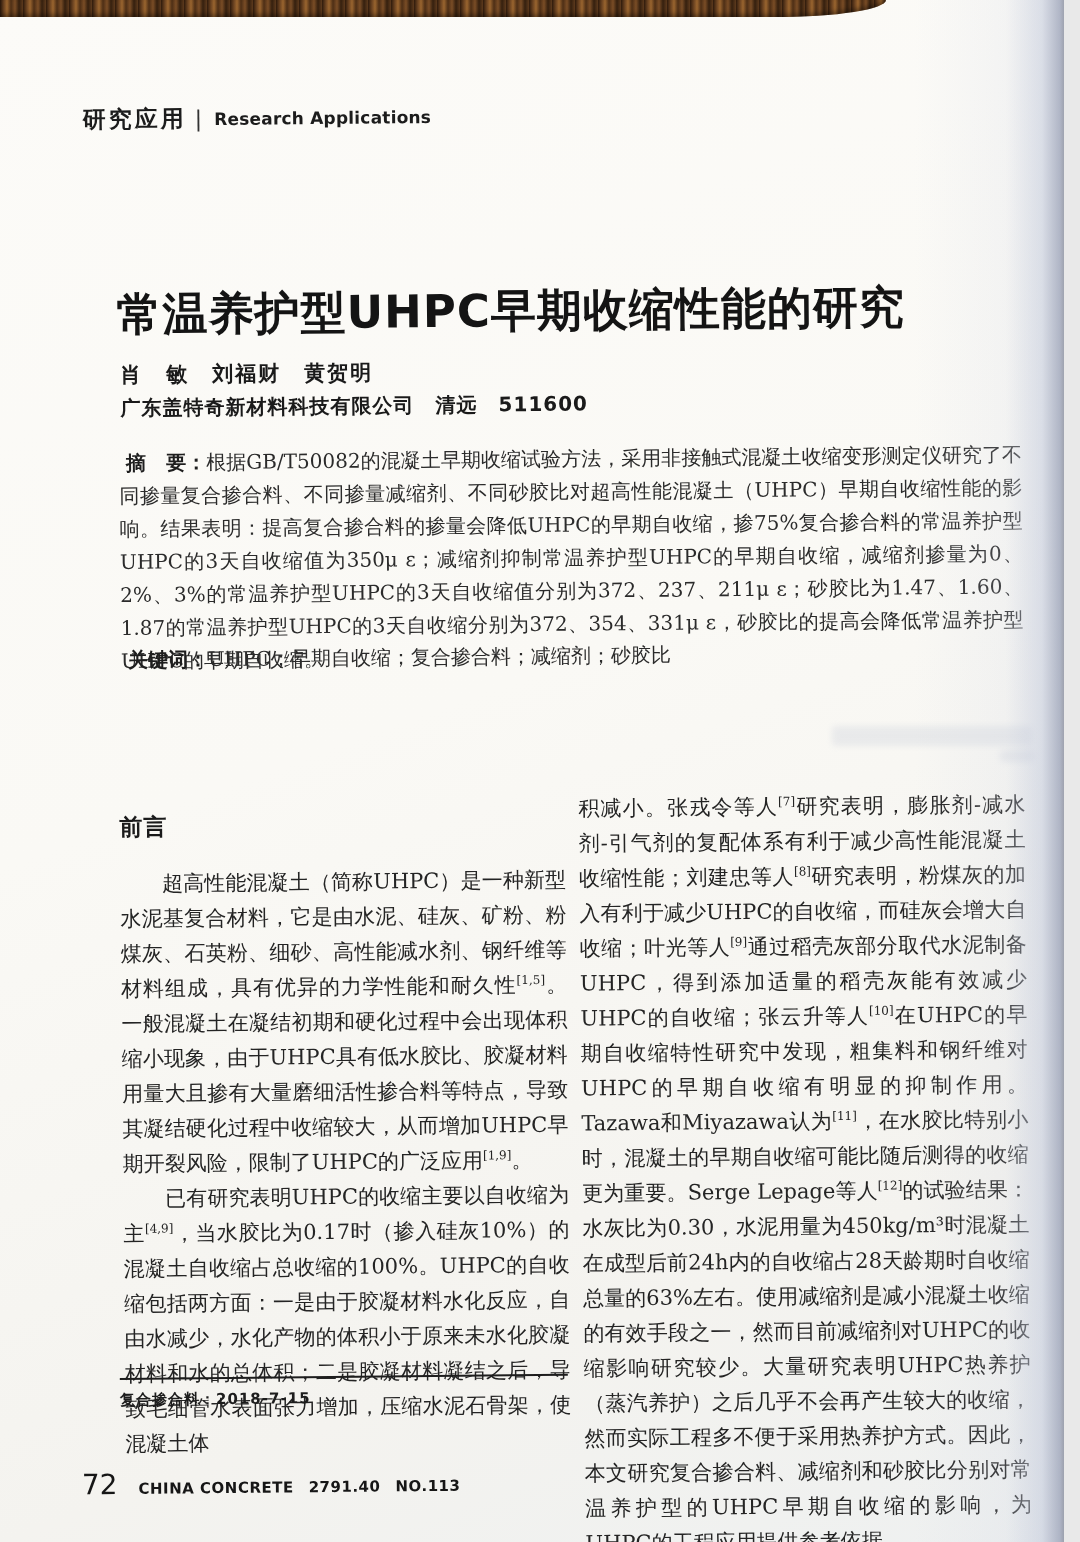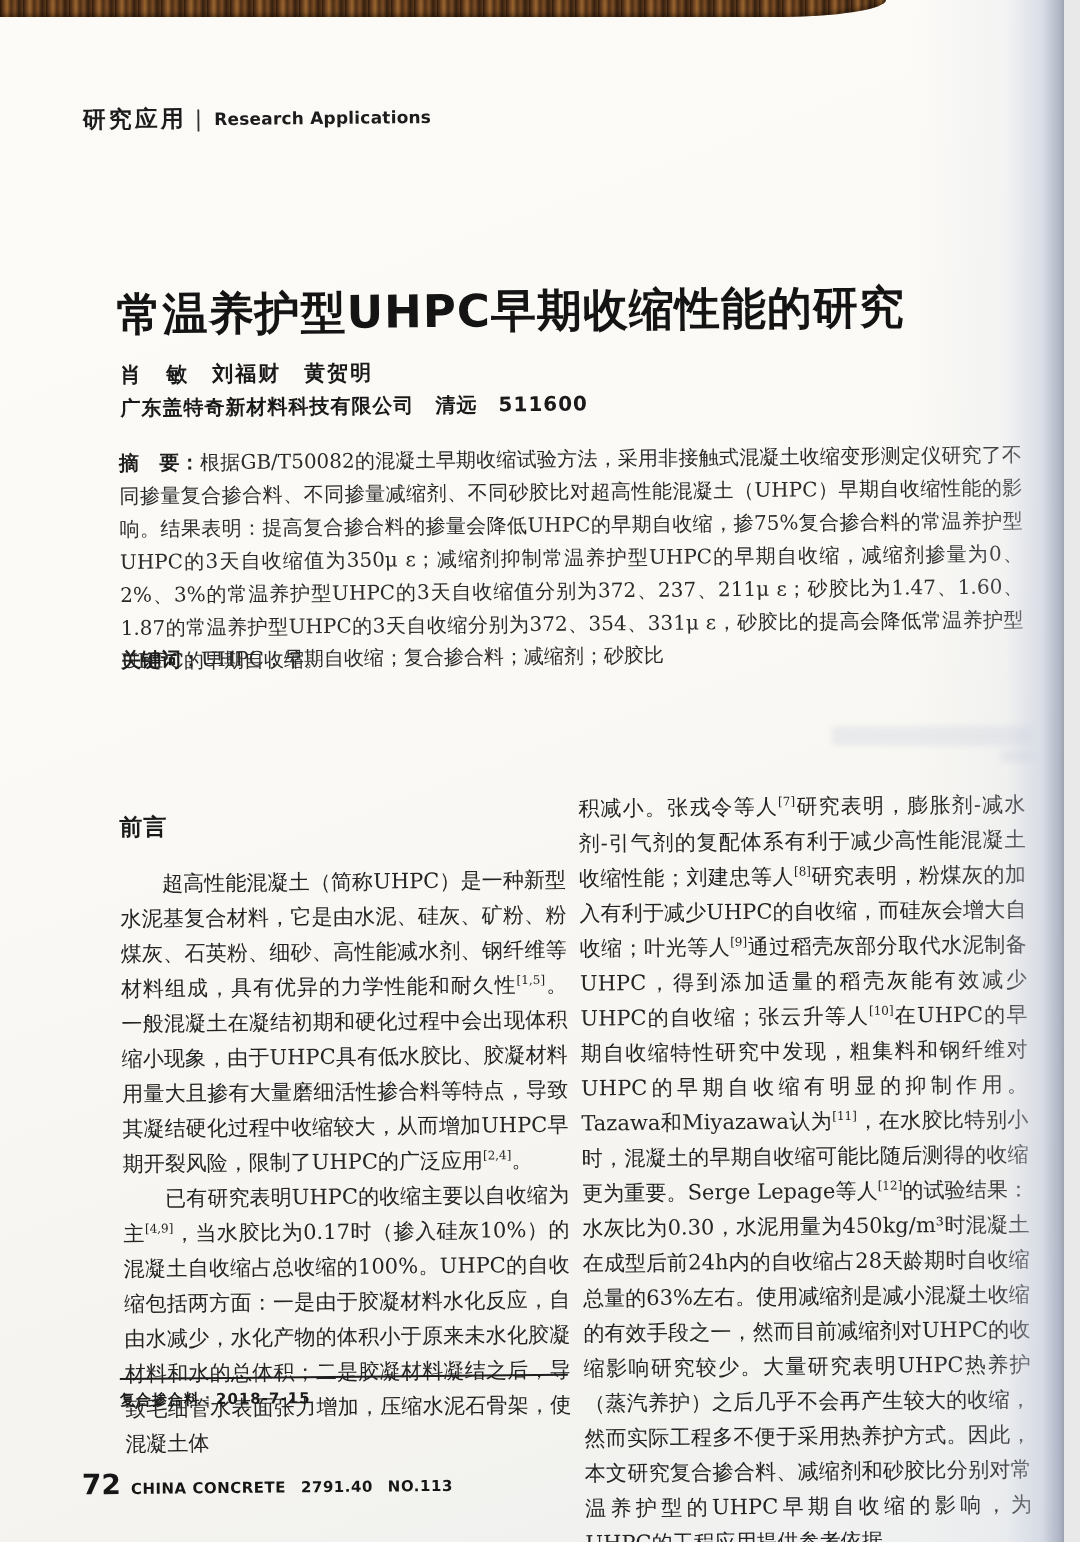--- a/index.html
+++ b/index.html
@@ -31,35 +31,35 @@
   .hsep{font-family:"DejaVu Sans",sans-serif;font-weight:400;font-size:22px;color:#333;margin:0 12px 0 8px;}
   .sec-en{font-family:"DejaVu Sans",sans-serif;font-weight:700;font-size:17px;color:#1c1c1c;letter-spacing:.2px;}
 
   .title{left:121px;top:251px;font-family:"DejaVu Sans",sans-serif;font-weight:900;
     font-size:45px;letter-spacing:1px;color:#141414;white-space:nowrap;}
   .authors{left:124px;top:357px;font-family:"DejaVu Sans",sans-serif;font-weight:700;font-size:21px;letter-spacing:2px;color:#1a1a1a;}
   .affil{left:124px;top:391px;font-family:"DejaVu Sans",sans-serif;font-weight:700;font-size:20px;letter-spacing:1px;color:#1a1a1a;}
 
   .abstract{left:122px;top:443px;width:903px;font-size:20px;line-height:33px;
     text-align:justify;color:#2b2b2b;margin:0;}
-  .abstract b,.keywords b{font-weight:700;color:#1e1e1e;}
+  .abstract b,.keywords b{font-weight:700;color:#1e1e1e;margin-left:7px;}
   .keywords{left:122px;top:643px;width:903px;font-size:20px;margin:0;color:#2b2b2b;}
 
   .col{text-align:justify;}
   .col-left{left:119px;top:808px;width:446px;}
   .col-right{left:578px;top:792px;width:447px;}
   .sec-h{font-family:"DejaVu Sans",sans-serif;font-weight:800;font-size:23px;color:#1a1a1a;margin:0 0 24px 0;letter-spacing:1px;}
   .para{font-size:21px;line-height:35px;margin:0;color:#242424;}
   .indent{text-indent:2em;}
   sup{font-size:12px;line-height:0;}
 
   .footnote{left:114px;top:1374px;width:448px;border-top:2px solid #1d1d1d;padding-top:11px;
     font-family:"DejaVu Sans",sans-serif;font-size:15px;font-weight:700;letter-spacing:1px;color:#1d1d1d;}
   .footer{left:75px;top:1464px;display:flex;align-items:baseline;font-family:"DejaVu Sans",sans-serif;color:#161616;white-space:nowrap;}
-  .pageno{font-size:28px;font-weight:700;margin-right:10px;}
+  .pageno{font-size:28px;font-weight:400;margin-right:21px;}
   .fmeta{font-size:15px;font-weight:700;letter-spacing:.5px;margin-right:15px;}
 </style>
 </head>
 <body>
 
 <div class="photo">
 
   <div class="wood"></div>
 
   <div class="content">
@@ -74,21 +74,21 @@
 
     <div class="abs authors">肖　敏　刘福财　黄贺明</div>
     <div class="abs affil">广东盖特奇新材料科技有限公司　清远　511600</div>
 
     <p class="abs abstract"><b>摘　要：</b><span>根据GB/T50082的混凝土早期收缩试验方法，采用非接触式混凝土收缩变形测定仪研究了不同掺量复合掺合料、不同掺量减缩剂、不同砂胶比对超高性能混凝土（UHPC）早期自收缩性能的影响。结果表明：提高复合掺合料的掺量会降低UHPC的早期自收缩，掺75%复合掺合料的常温养护型UHPC的3天自收缩值为350μ ε；减缩剂抑制常温养护型UHPC的早期自收缩，减缩剂掺量为0、2%、3%的常温养护型UHPC的3天自收缩值分别为372、237、211μ ε；砂胶比为1.47、1.60、1.87的常温养护型UHPC的3天自收缩分别为372、354、331μ ε，砂胶比的提高会降低常温养护型UHPC的早期自收缩。</span></p>
 
     <p class="abs keywords"><b>关键词：</b><span>UHPC；早期自收缩；复合掺合料；减缩剂；砂胶比</span></p>
 
     <div class="abs col col-left">
       <h2 class="sec-h">前言</h2>
-      <p class="para indent">超高性能混凝土（简称UHPC）是一种新型水泥基复合材料，它是由水泥、硅灰、矿粉、粉煤灰、石英粉、细砂、高性能减水剂、钢纤维等材料组成，具有优异的力学性能和耐久性<sup>[1,5]</sup>。一般混凝土在凝结初期和硬化过程中会出现体积缩小现象，由于UHPC具有低水胶比、胶凝材料用量大且掺有大量磨细活性掺合料等特点，导致其凝结硬化过程中收缩较大，从而增加UHPC早期开裂风险，限制了UHPC的广泛应用<sup>[2,4]</sup>。</p>
+      <p class="para indent">超高性能混凝土（简称UHPC）是一种新型水泥基复合材料，它是由水泥、硅灰、矿粉、粉煤灰、石英粉、细砂、高性能减水剂、钢纤维等材料组成，具有优异的力学性能和耐久性<sup>[1,5]</sup>。一般混凝土在凝结初期和硬化过程中会出现体积缩小现象，由于UHPC具有低水胶比、胶凝材料用量大且掺有大量磨细活性掺合料等特点，导致其凝结硬化过程中收缩较大，从而增加UHPC早期开裂风险，限制了UHPC的广泛应用<sup>[1,9]</sup>。</p>
       <p class="para indent">已有研究表明UHPC的收缩主要以自收缩为主<sup>[4,9]</sup>，当水胶比为0.17时（掺入硅灰10%）的混凝土自收缩占总收缩的100%。UHPC的自收缩包括两方面：一是由于胶凝材料水化反应，自由水减少，水化产物的体积小于原来未水化胶凝材料和水的总体积；二是胶凝材料凝结之后，导致毛细管水表面张力增加，压缩水泥石骨架，使混凝土体</p>
     </div>
 
     <div class="abs col col-right">
       <p class="para">积减小。张戎令等人<sup>[7]</sup>研究表明，膨胀剂-减水剂-引气剂的复配体系有利于减少高性能混凝土收缩性能；刘建忠等人<sup>[8]</sup>研究表明，粉煤灰的加入有利于减少UHPC的自收缩，而硅灰会增大自收缩；叶光等人<sup>[9]</sup>通过稻壳灰部分取代水泥制备UHPC，得到添加适量的稻壳灰能有效减少UHPC的自收缩；张云升等人<sup>[10]</sup>在UHPC的早期自收缩特性研究中发现，粗集料和钢纤维对UHPC的早期自收缩有明显的抑制作用。Tazawa和Miyazawa认为<sup>[11]</sup>，在水胶比特别小时，混凝土的早期自收缩可能比随后测得的收缩更为重要。Serge Lepage等人<sup>[12]</sup>的试验结果：水灰比为0.30，水泥用量为450kg/m³时混凝土在成型后前24h内的自收缩占28天龄期时自收缩总量的63%左右。使用减缩剂是减小混凝土收缩的有效手段之一，然而目前减缩剂对UHPC的收缩影响研究较少。大量研究表明UHPC热养护（蒸汽养护）之后几乎不会再产生较大的收缩，然而实际工程多不便于采用热养护方式。因此，本文研究复合掺合料、减缩剂和砂胶比分别对常温养护型的UHPC早期自收缩的影响，为UHPC的工程应用提供参考依据。</p>
     </div>
 
     <div class="abs footnote"><b>复合掺合料：</b><span>2018-7-15</span></div>
 
     <div class="abs footer">

